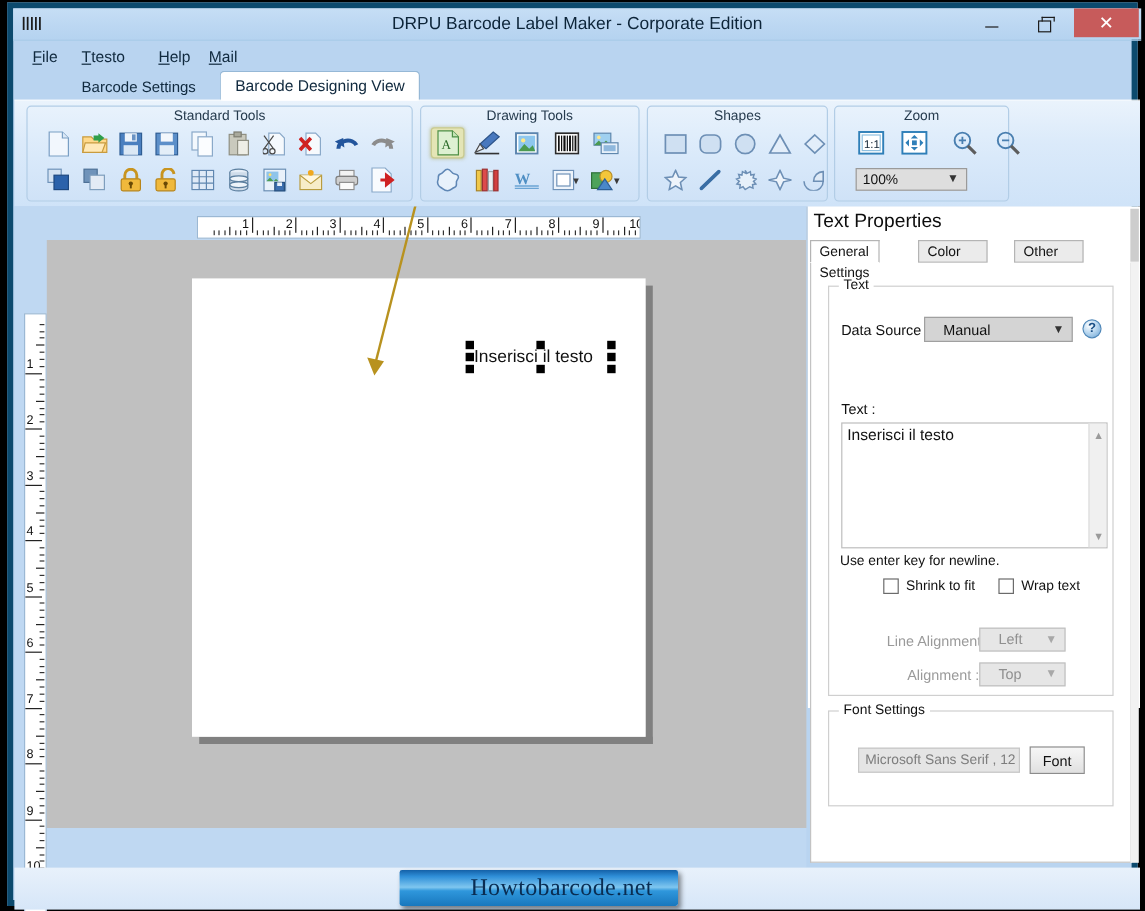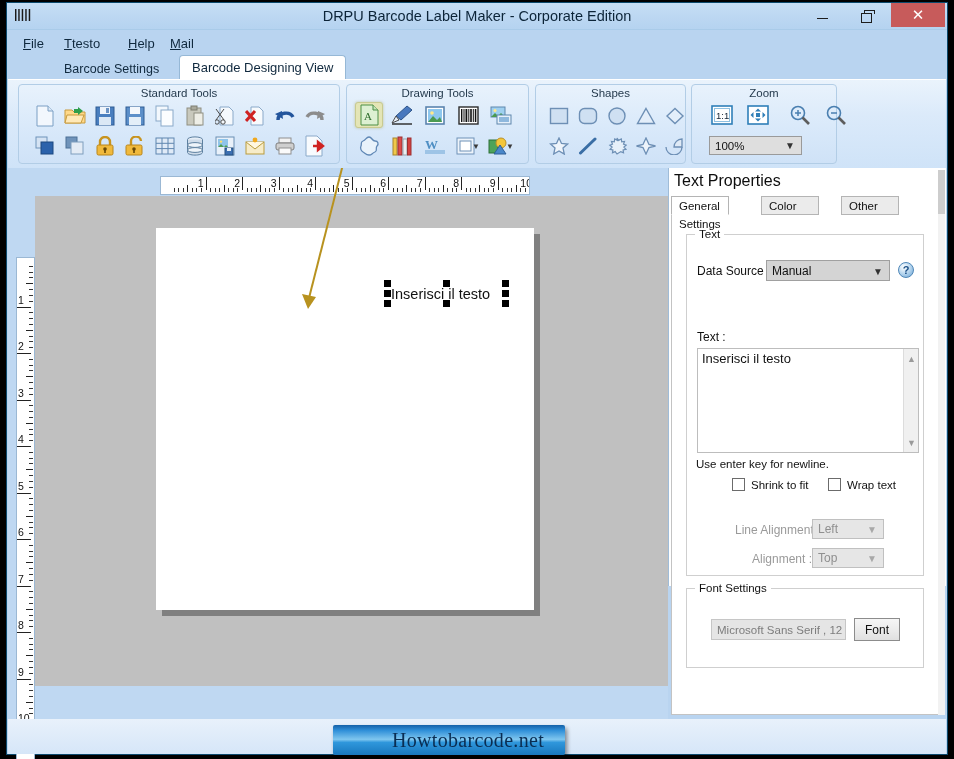--- a/index.html
+++ b/index.html
@@ -17,21 +17,21 @@
     width: 954px; height: 759px;
     background: #000000;
   }
 
   
   .window {
     position: absolute;
     left: 6px; top: 2px;
     width: 942px; height: 753px;
     background: #b9d4f0;
-    border: 1px solid #0c4a6e;
+    border: 5px solid #0c4a6e;
     box-shadow: 0 0 0 1px rgba(0,0,0,0.25);
   }
 
   
   .titlebar {
     position: absolute;
     left: 0; top: 0;
     width: 940px; height: 27px;
     background: linear-gradient(to bottom, #c6def5 0%, #bcd7f2 55%, #b5d3f0 100%);
     border-bottom: 1px solid #a9cbe9;
@@ -327,21 +327,21 @@
     color: #111;
   }
   .fld-label.disabled { color: #9a9a9a; }
 
   .combo {
     position: absolute;
     background: #d4d4d4;
     border: 1px solid #a0a0a0;
     font-size: 12px;
     color: #111;
-    padding-left: 5px;
+    padding-left: 15px;
     display: flex; align-items: center;
   }
   .combo .cb-arrow {
     position: absolute; right: 6px; top: 50%;
     transform: translateY(-50%);
     font-size: 10px; color: #333;
   }
   .combo.disabled { background: #e6e6e6; color: #8f8f8f; border-color: #c0c0c0; }
   .combo.disabled .cb-arrow { color: #a8a8a8; }
 

